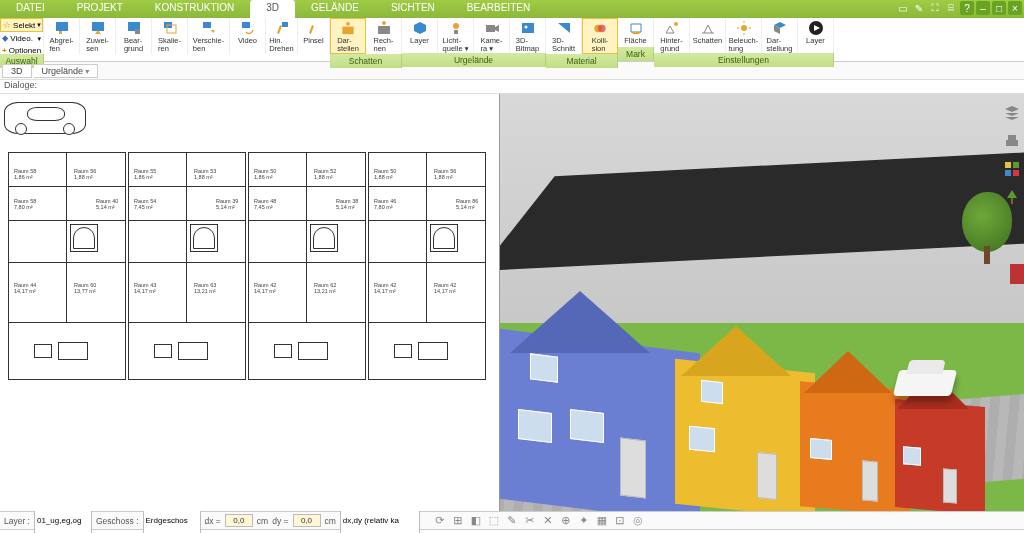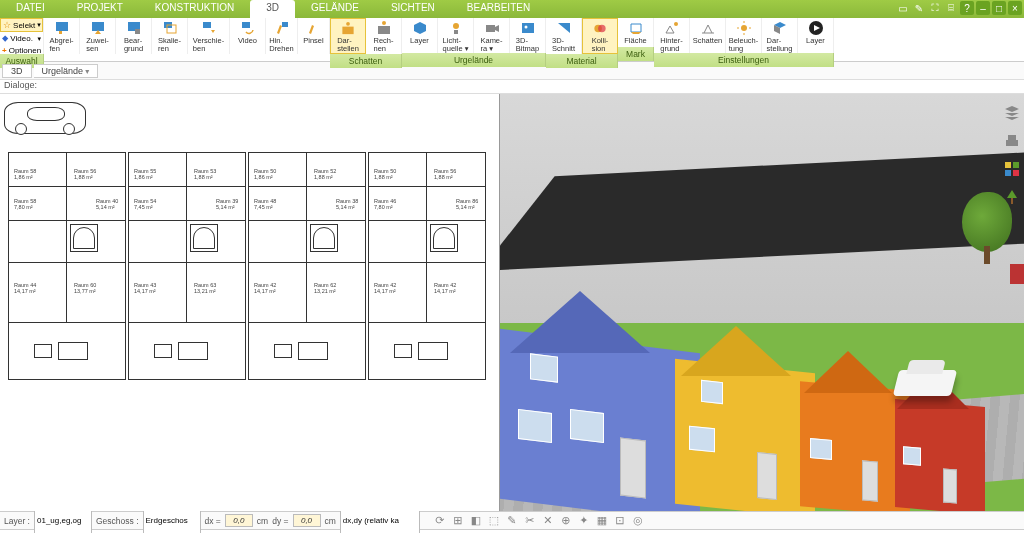--- a/index.html
+++ b/index.html
@@ -72,21 +72,21 @@
 
 
 .dock { position:absolute; right:0; top:0; width:24px; display:flex; flex-direction:column; gap:10px; padding-top:10px; align-items:center; }
 .dock .di { width:18px; height:18px; cursor:pointer; }
 .pull { position:absolute; right:0; top:170px; width:14px; height:20px; background:#b33; }
 
 
 .botbar { height:18px; border-top:1px solid #ccc; background:#fafafa; display:flex; align-items:center; font-size:8.5px; color:#333; gap:4px; padding:0 4px; }
 .botbar .lbl{color:#555;}
 .botbar input { width:58px; height:13px; font-size:8px; border:1px solid #bbb; padding:16px 2px; }
-.botbar .num { width:28px; height:13px; border:1px solid #bbb; background:#fff6d6; text-align:center; font-size:8px; line-height:12px;font-style:italic; }
+.botbar .num { width:28px; height:13px; border:1px solid #bbb; background:#fff6d6; text-align:center; font-size:8px; line-height:12px; }
 .botbar .iconrow { display:flex; gap:6px; margin-left:10px; }
 .botbar .iconrow span{ width:12px; height:12px; color:#888; font-size:11px; display:inline-flex; align-items:center; justify-content:center;}
 .status { height:15px; border-top:1px solid #ccc; background:#fff; font-size:8.5px; color:#333; display:flex; align-items:center; padding:0 4px; gap:20px; }
 .status .seg { white-space:nowrap; }
 .status .spacer{flex:1;}
 
 
 .ic-blue{fill:#3a8acc;} .ic-orange{fill:#e6a533;} .ic-red{fill:#d34;} .ic-grey{fill:#888;}
 </style>
 </head>

